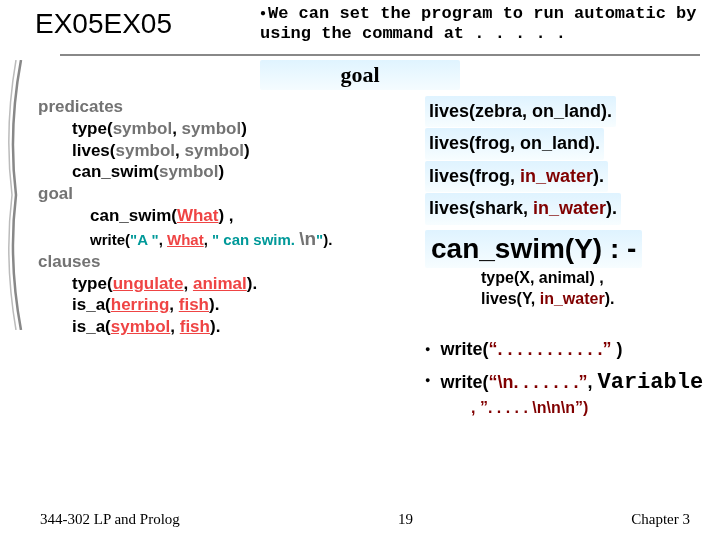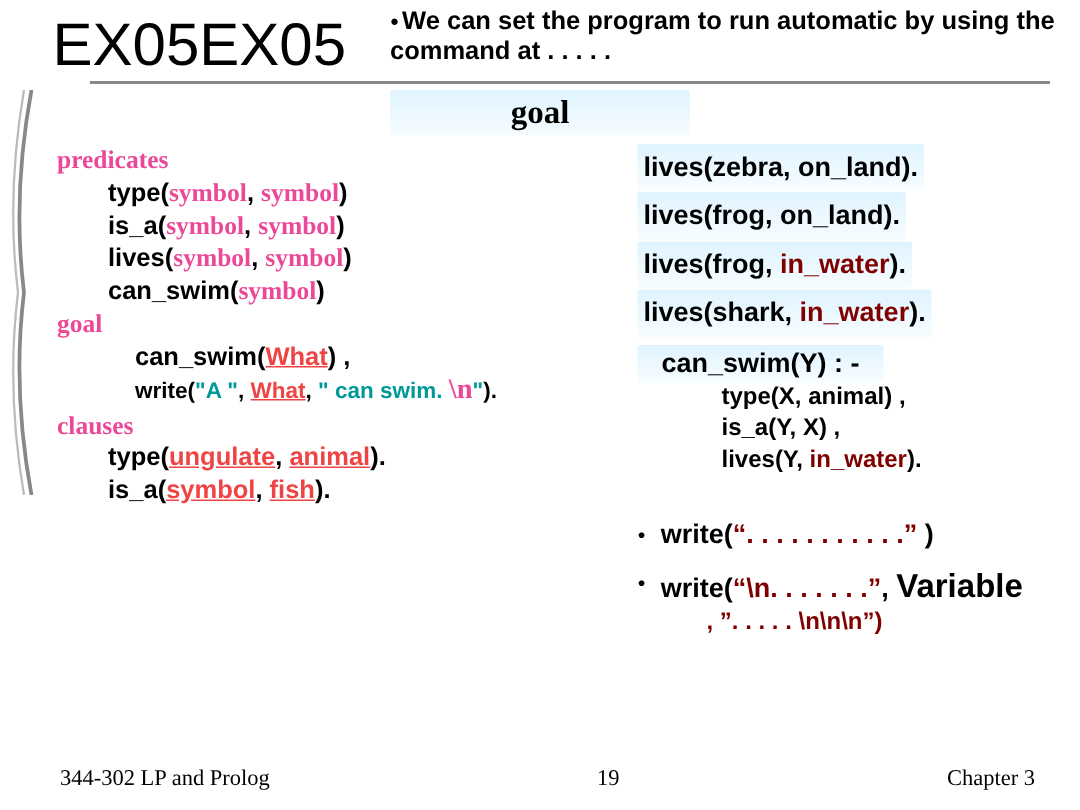--- a/index.html
+++ b/index.html
@@ -25,30 +25,30 @@
     top: 60px;
     width: 20px;
     height: 270px;
   }
   .left-deco svg { width: 100%; height: 100%; }
   .title {
     position: absolute;
     left: 35px;
     top: 8px;
     font-family: Verdana, Arial, sans-serif;
-    font-size: 40px;
+    font-size: 28px;
     font-weight: 400;
     color: #000;
   }
   .top-note {
     position: absolute;
     left: 260px;
     top: 4px;
     width: 450px;
-    font-family: Liberation Sans, sans-serif;
+    font-family: Liberation Mono, monospace;
     font-size: 17px;
     font-weight: bold;
     color: #000;
     line-height: 1.2;
   }
   .top-note::before {
     content: "●";
     font-size: 10px;
     margin-right: 2px;
     vertical-align: middle;
@@ -72,21 +72,21 @@
     left: 38px;
     top: 96px;
     width: 380px;
     font-size: 17px;
     line-height: 1.28;
     font-weight: bold;
   }
   .code-left .indent1 { padding-left: 34px; }
   .code-left .indent2 { padding-left: 52px; }
   .black { color: #000; }
-  .blue  { color: #ec4899; font-family: Liberation Serif, serif; }
+  .blue  { color: #737373; }
   .green { color: #ef4444; text-decoration: underline; }
   .teal  { color: #009999; }
   .writeLine { font-size: 15px; font-weight: bold; padding-left: 52px; }
   .right-col {
     position: absolute;
     left: 425px;
     top: 96px;
     width: 290px;
     font-family: Arial, sans-serif;
     font-size: 18px;
@@ -96,37 +96,37 @@
   .right-col .hl {
     display: inline-block;
     background: linear-gradient(#dff3ff,#f7fdff);
     padding: 4px 4px;
     border-radius: 2px;
     margin-bottom: 1px;
   }
   .right-col .canhdr {
     display: inline-block;
     background: linear-gradient(#dff3ff,#f7fdff);
-    font-size: 18px;
-    padding: 1px 16px;
+    font-size: 28px;
+    padding: 1px 6px;
     margin-top: 4px;
     border-radius: 2px;
   }
   .right-col .sub { padding-left: 56px; font-size: 16px; }
   .right-col .darkred { color: #800000; }
   .right-col .bullet {
     display: flex;
     align-items: flex-start;
     margin-top: 8px;
   }
   .right-col .bullet .dot {
     font-size: 9px; margin-right: 10px; margin-top: 6px;
   }
   .right-col .bullet .txt { font-size: 18px; }
-  .right-col .Variable { font-family: Liberation Sans, sans-serif; font-size: 22px; font-weight: bold; }
+  .right-col .Variable { font-family: Liberation Mono, monospace; font-size: 22px; font-weight: bold; }
   .right-col .bullet-cont { padding-left: 46px; font-size: 16px; }
   .footer {
     position: absolute;
     left: 40px;
     bottom: 12px;
     width: 650px;
     display: flex;
     justify-content: space-between;
     font-family: "Comic Sans MS", cursive;
     font-size: 15px;
@@ -150,52 +150,51 @@
 <div class="top-note">We can set the program to run automatic by using the command at . . . . .</div>
 
 <div class="goal-hdr">goal</div>
 
 <div class="code-left">
   <div class="blue">predicates</div>
   <div class="indent1">
     <span class="black">type(</span><span class="blue">symbol</span><span class="black">, </span><span class="blue">symbol</span><span class="black">)</span>
   </div>
   <div class="indent1">
-    <span class="black">is_a(</span><span class="blue">symbol</span><span class="black">, </span><span class="blue">symbol</span><span class="black">)</span>
-  </div>
-  <div class="indent1">
     <span class="black">lives(</span><span class="blue">symbol</span><span class="black">, </span><span class="blue">symbol</span><span class="black">)</span>
   </div>
   <div class="indent1">
     <span class="black">can_swim(</span><span class="blue">symbol</span><span class="black">)</span>
   </div>
   <div class="blue">goal</div>
   <div class="indent2">
     <span class="black">can_swim(</span><span class="green">What</span><span class="black">) ,</span>
   </div>
   <div class="writeLine">
     <span class="black">write(</span><span class="teal">"A "</span><span class="black">, </span><span class="green">What</span><span class="black">, </span><span class="teal">" can swim. </span><span class="blue" style="font-size:19px">\n</span><span class="teal">"</span><span class="black">).</span>
   </div>
   <div class="blue">clauses</div>
   <div class="indent1">
     <span class="black">type(</span><span class="green">ungulate</span><span class="black">, </span><span class="green">animal</span><span class="black">).</span>
+  </div>
+  <div class="indent1">
+    <span class="black">is_a(</span><span class="green">herring</span><span class="black">, </span><span class="green">fish</span><span class="black">).</span>
   </div>
   <div class="indent1">
     <span class="black">is_a(</span><span class="green">symbol</span><span class="black">, </span><span class="green">fish</span><span class="black">).</span>
   </div>
 </div>
 
 <div class="right-col">
   <div><span class="hl"><span>lives(zebra, </span><span>on_land</span><span>).</span></span></div>
   <div><span class="hl"><span>lives(frog, </span><span>on_land</span><span>).</span></span></div>
   <div><span class="hl"><span>lives(frog, </span><span class="darkred">in_water</span><span>).</span></span></div>
   <div><span class="hl"><span>lives(shark, </span><span class="darkred">in_water</span><span>).</span></span></div>
   <div><span class="canhdr">can_swim(Y) : -</span></div>
   <div class="sub">type(X, animal) ,</div>
-  <div class="sub">is_a(Y, X) ,</div>
   <div class="sub">
     <span>lives(Y, </span><span class="darkred">in_water</span><span>).</span>
   </div>
 
   <div class="bullet" style="margin-top:28px">
     <span class="dot">●</span>
     <span class="txt">
       <span>write(</span><span class="darkred">“. . . . . . . . . . .”</span><span> )</span>
     </span>
   </div>

